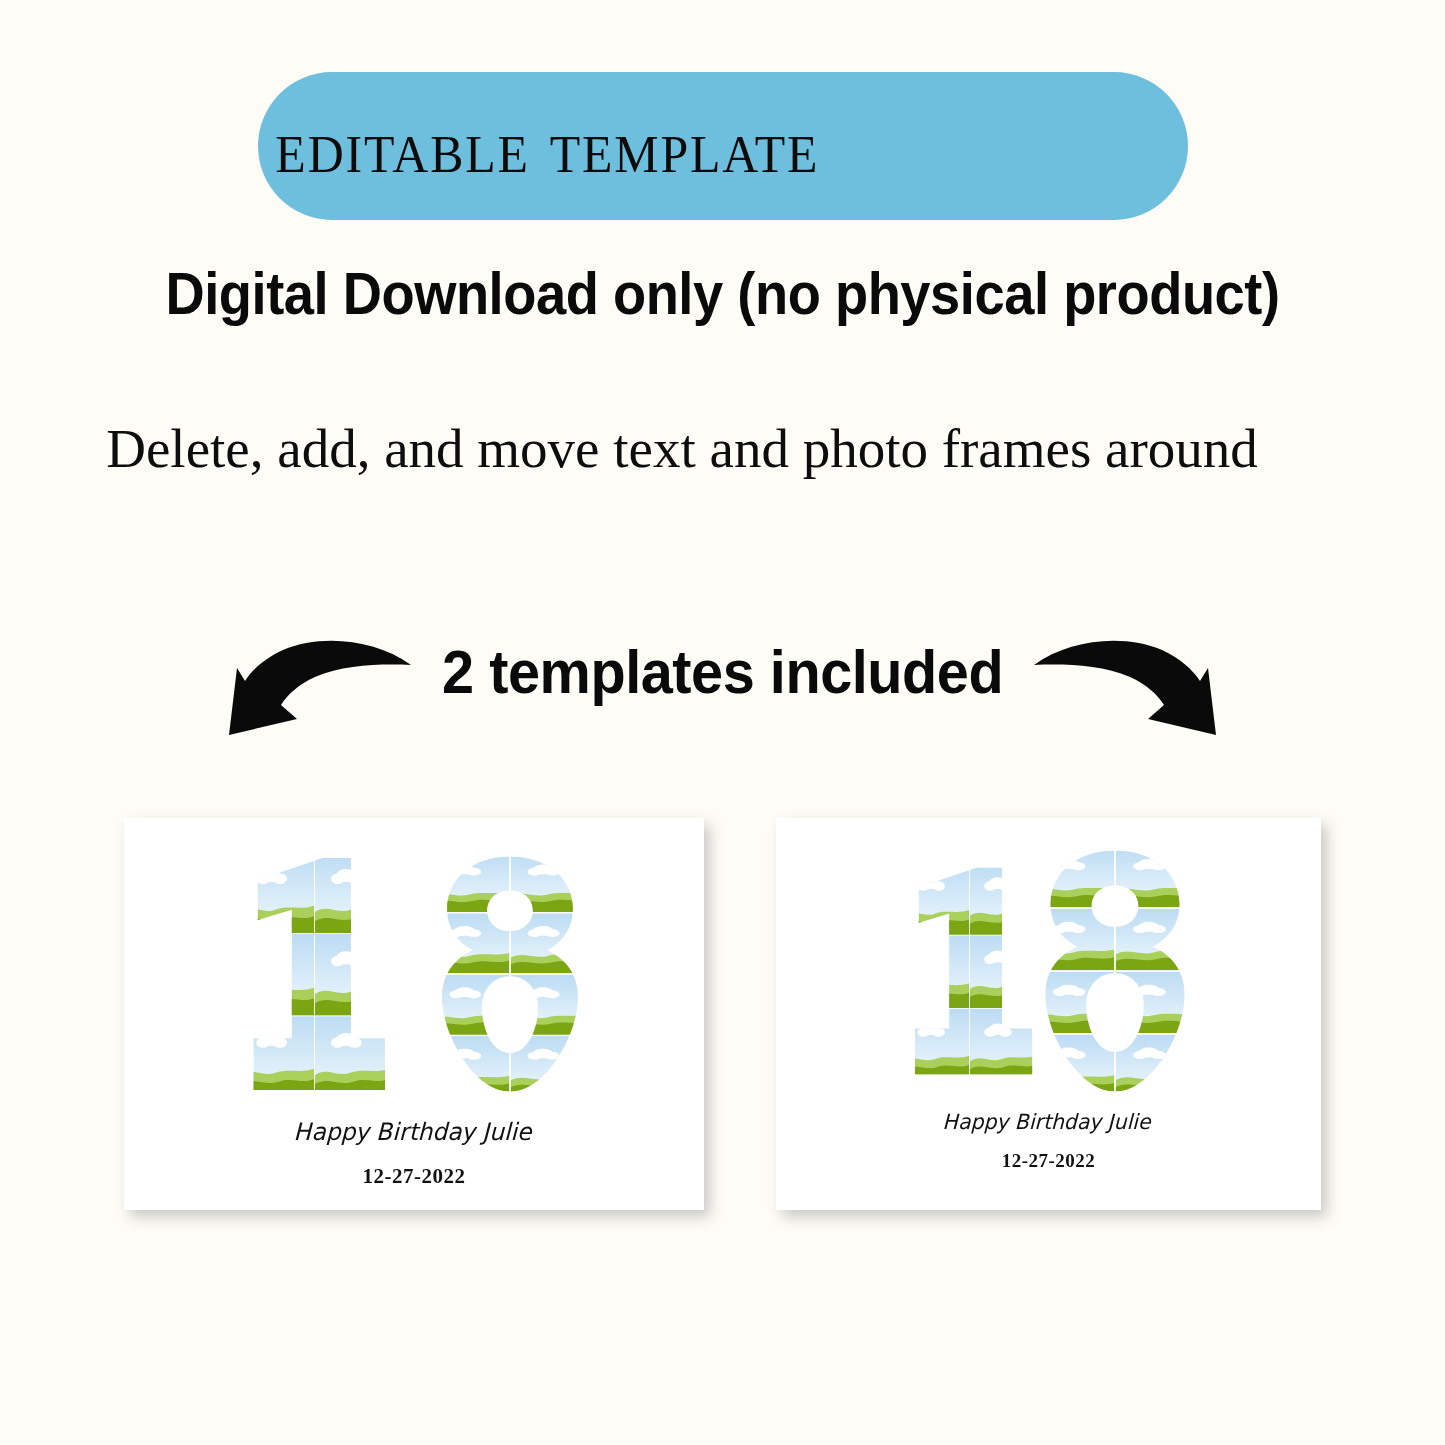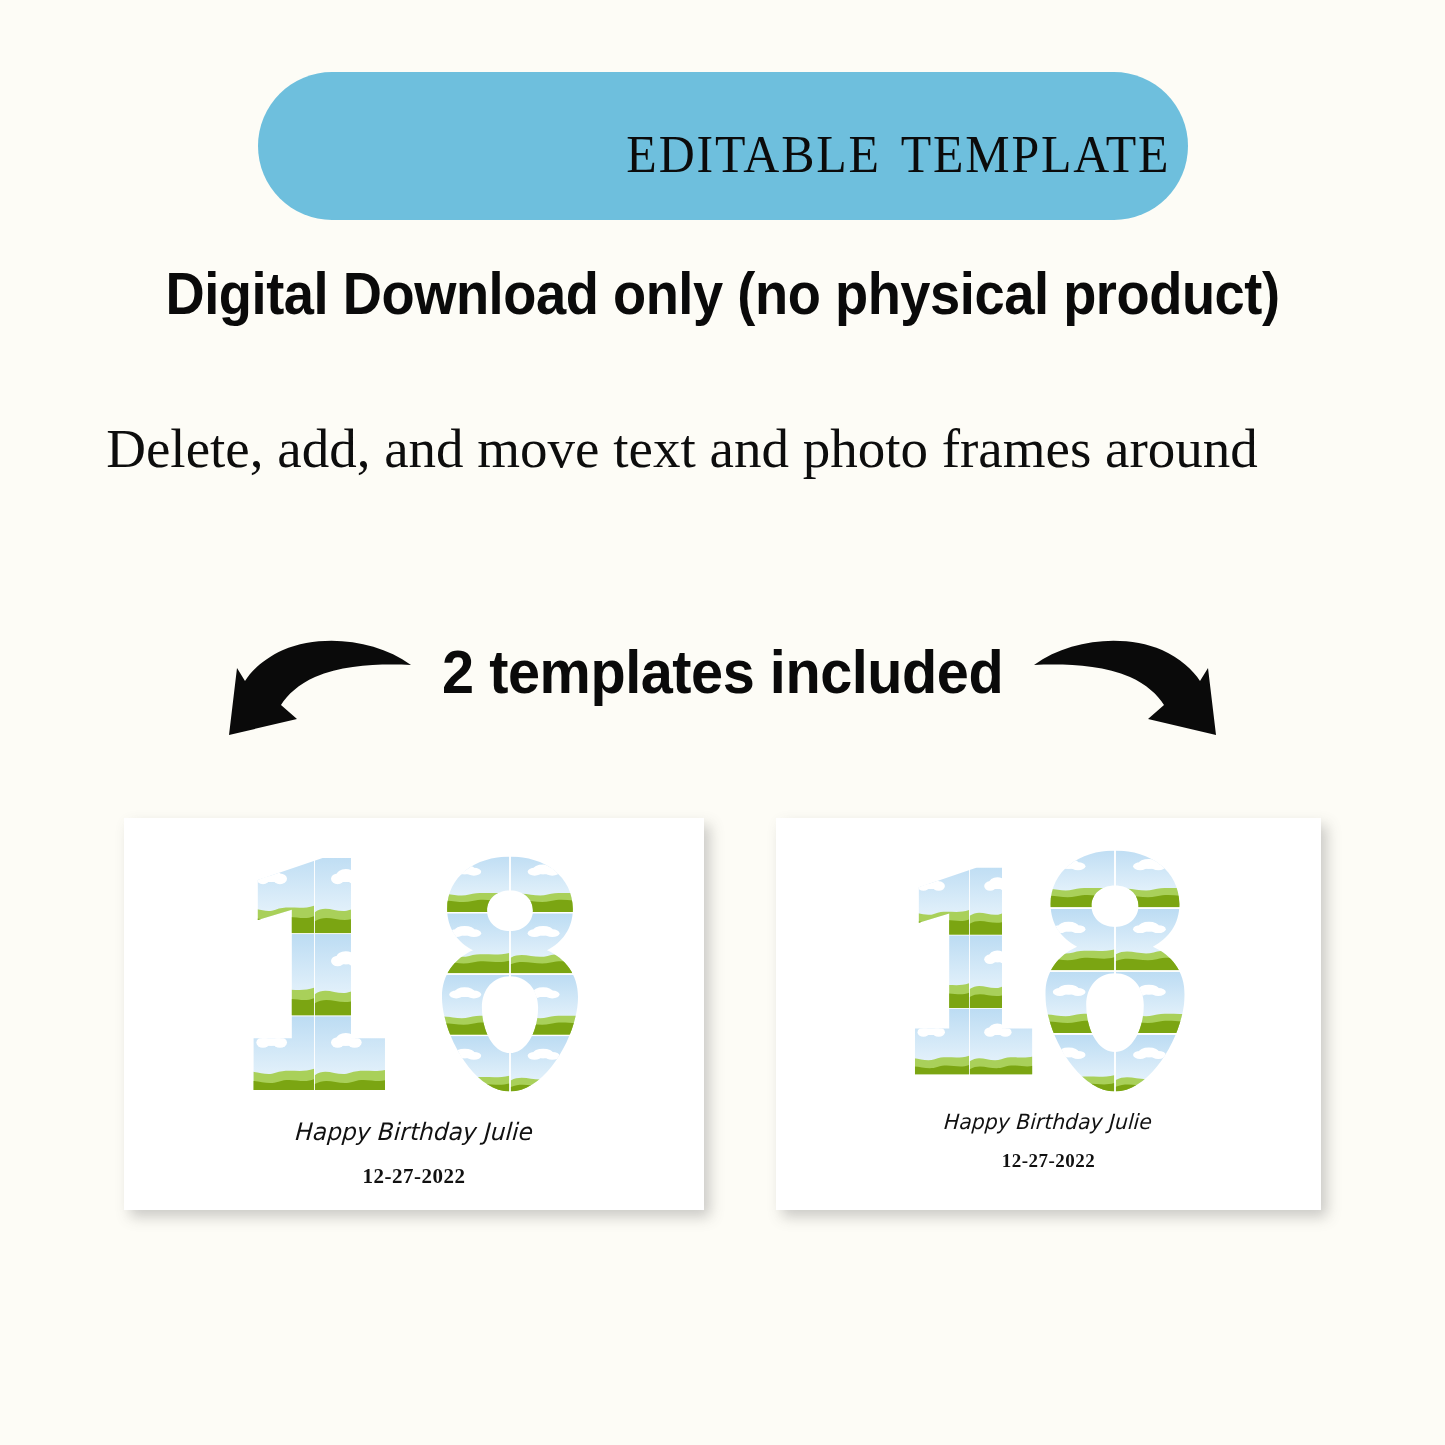--- a/index.html
+++ b/index.html
@@ -24,21 +24,21 @@
     display: flex;
     justify-content: center;
   }
   .banner {
     width: 930px;
     height: 148px;
     background: #6ebfdd;
     border-radius: 74px;
     display: flex;
     align-items: center;
-    justify-content: flex-end;
+    justify-content: flex-start;
   }
   .banner-text {
     font-family: "Liberation Serif", serif;
     font-weight: 400;
     font-size: 76px;
     line-height: 1;
     color: #0b0b0b;
     font-variant: small-caps;
     text-transform: lowercase;
     letter-spacing: 2px;

